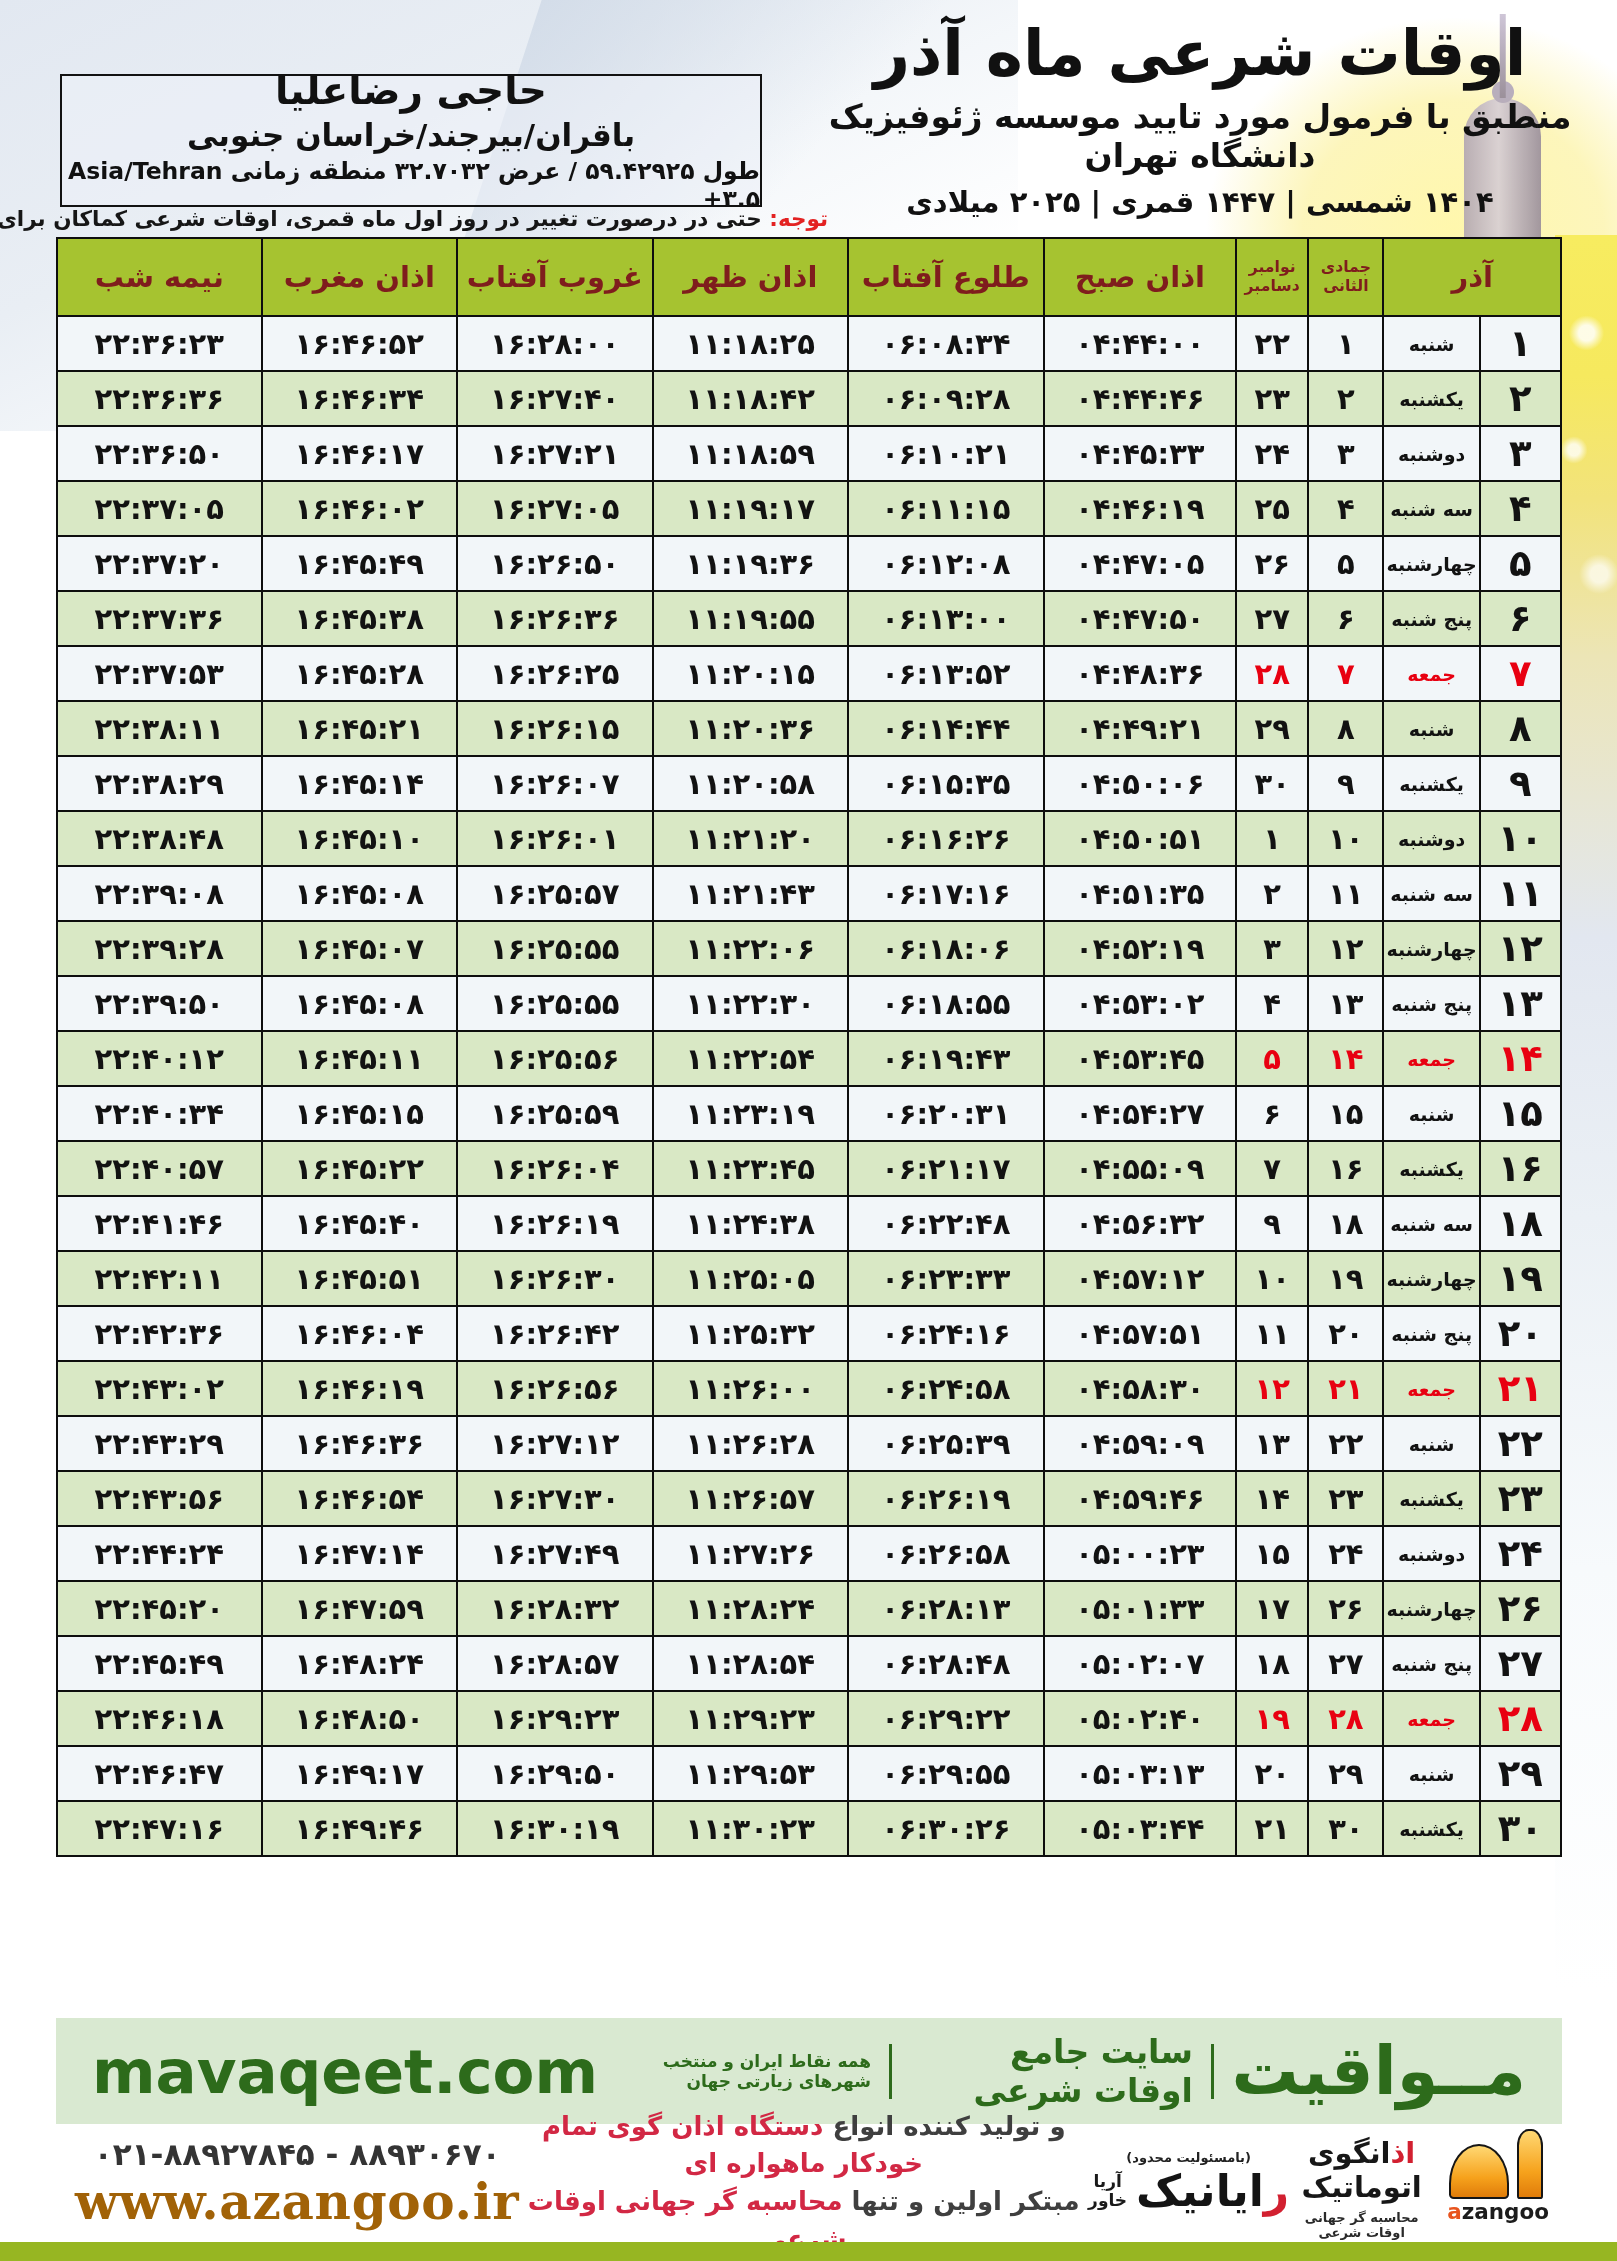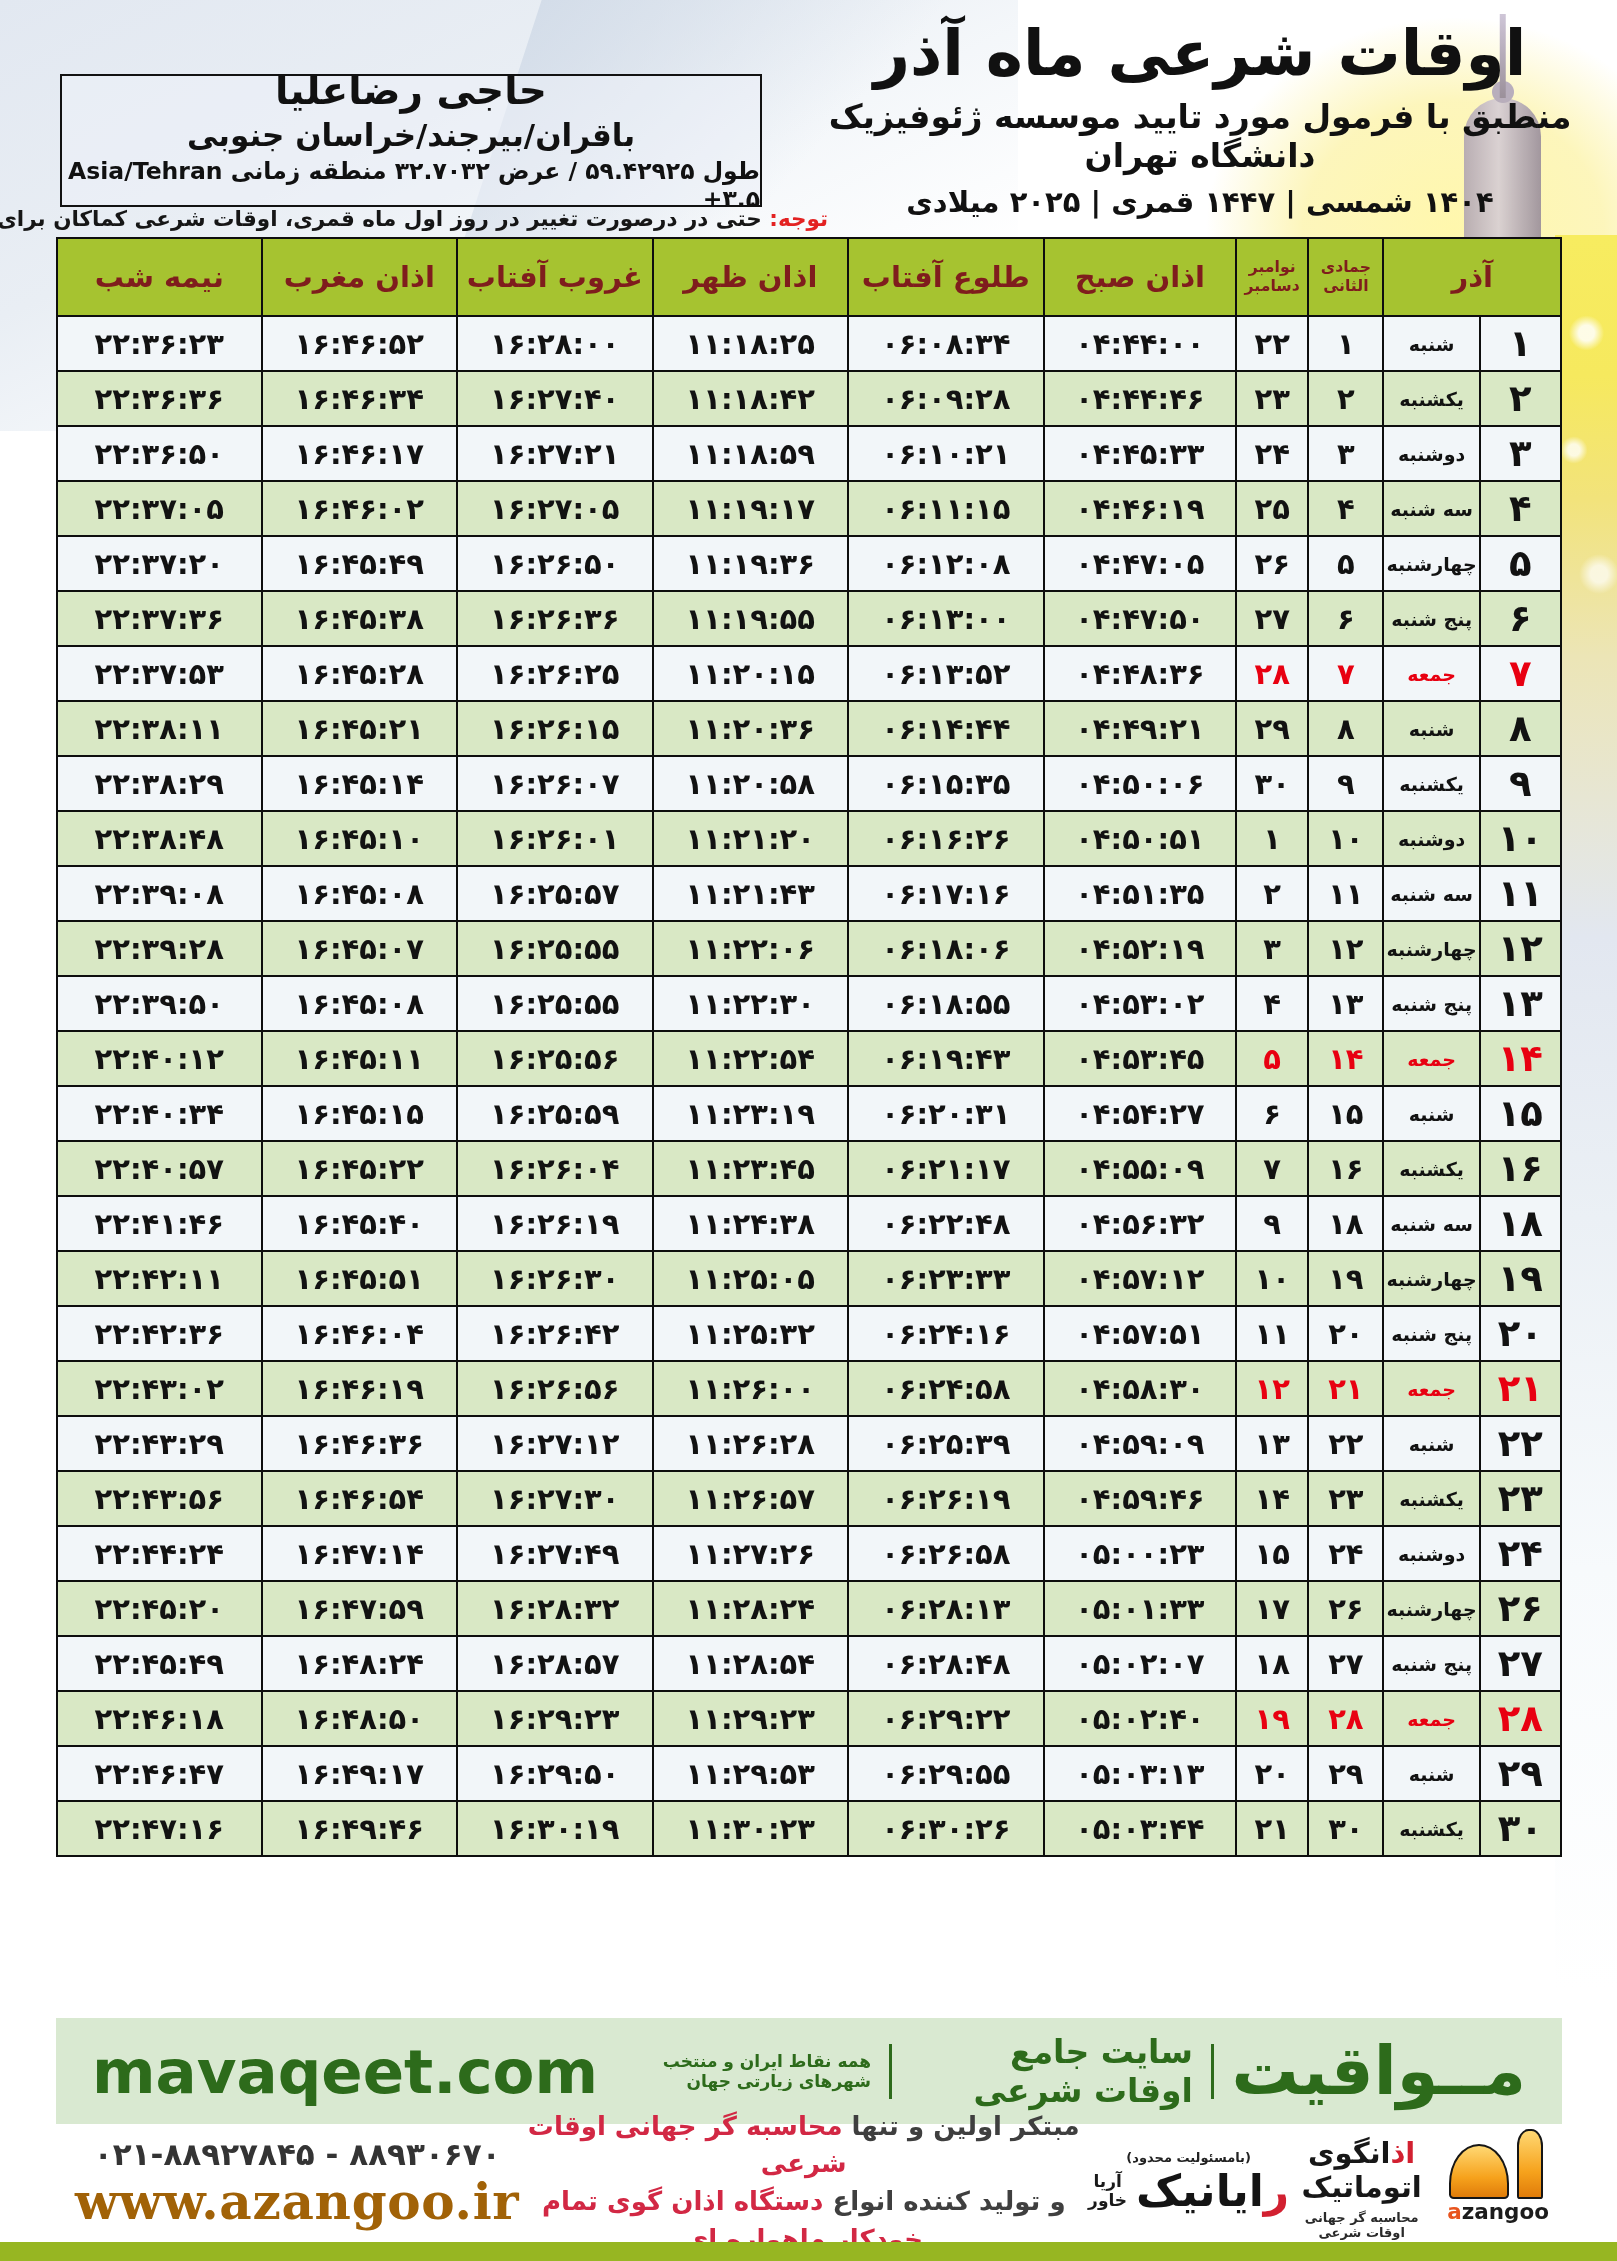--- a/index.html
+++ b/index.html
@@ -536,22 +536,22 @@
       <div class="ry-row">
         <div class="ry-name"><span class="r">ر</span><span>ایانیک</span></div>
         <div class="ry-subcol">
           <span class="ry-sub">آریا</span>
           <span class="ry-sub">خاور</span>
         </div>
       </div>
     </div>
 
     <div class="lg-redtext">
+      <div><span class="dark">و تولید کننده انواع </span><span class="red">دستگاه اذان گوی تمام خودکار ماهواره ای</span></div>
       <div><span class="dark">مبتکر اولین و تنها </span><span class="red">محاسبه گر جهانی اوقات شرعی</span></div>
-      <div><span class="dark">و تولید کننده انواع </span><span class="red">دستگاه اذان گوی تمام خودکار ماهواره ای</span></div>
     </div>
 
     <div class="lg-contact">
       <div class="ct-phone">۰۲۱-۸۸۹۲۷۸۴۵ - ۸۸۹۳۰۶۷۰</div>
       <div class="ct-site">www.azangoo.ir</div>
     </div>
 
   </div>
 
   <div class="bottom-bar"></div>

